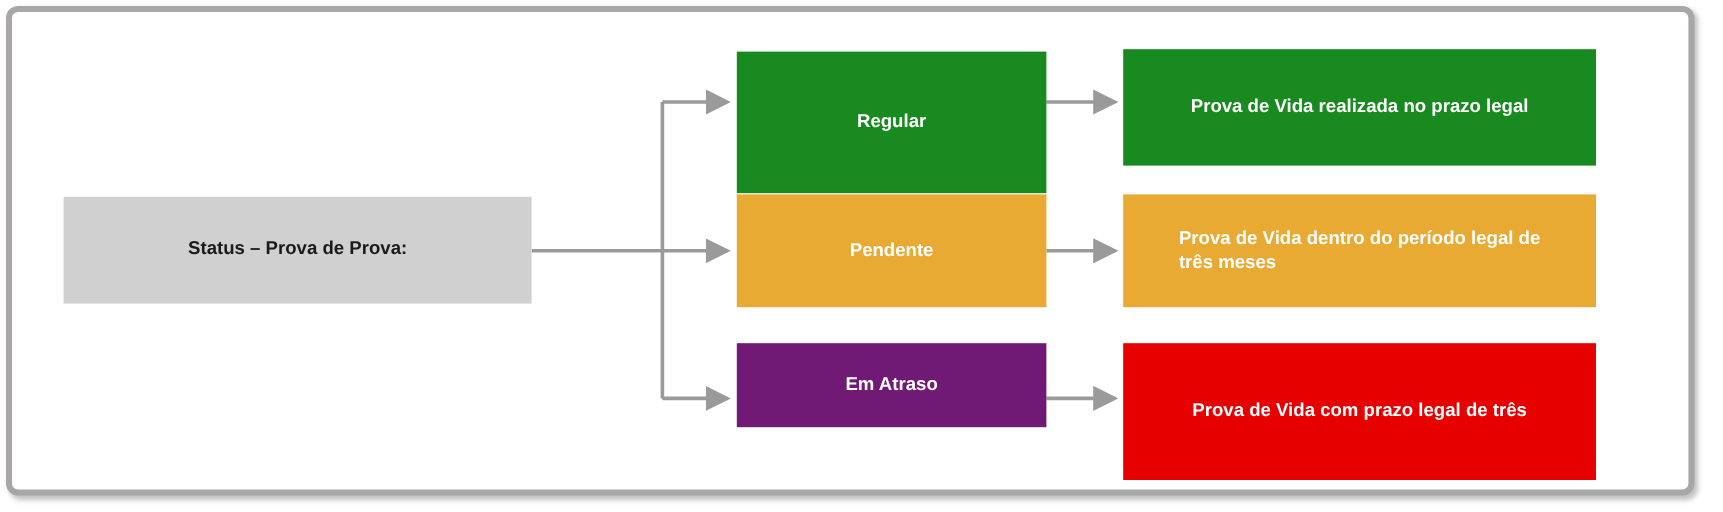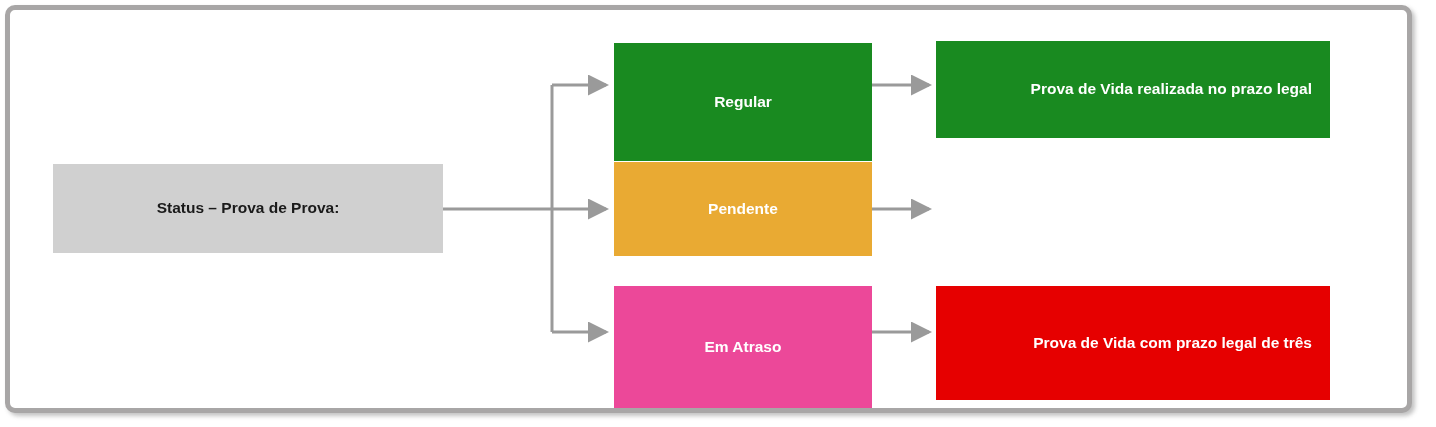--- a/index.html
+++ b/index.html
@@ -50,21 +50,21 @@
     font-weight: bold;
     line-height: 1.32;
   }
 
   .node.center-label {
     justify-content: center;
     text-align: center;
   }
 
   .node.left-label {
-    justify-content: flex-end;
+    justify-content: center;
     text-align: left;
   }
 
   
   .node-root {
     left: 53px;
     top: 164px;
     width: 390px;
     height: 89px;
     background: #d0d0d0;
@@ -74,21 +74,21 @@
 
   
   .node-status {
     left: 614px;
     width: 258px;
     color: #ffffff;
     font-size: 15.5px;
   }
   .node-status.row1 { top: 43px;  height: 118px; background: #198A20; }
   .node-status.row2 { top: 162px; height: 94px; background: #E9AA33; }
-  .node-status.row3 { top: 286px; height: 122px; background: #ec4899; align-items: center; }
+  .node-status.row3 { top: 286px; height: 70px; background: #701a75; align-items: center; }
 
   
   .node-desc {
     left: 936px;
     width: 394px;
     color: #ffffff;
     font-size: 15.5px;
     padding: 0 18px;
   }
   .node-desc.row1 { top: 41px;  height: 97px; background: #198A20; }
@@ -153,20 +153,26 @@
     <div class="node node-status row3 center-label">
       <span>Em Atraso</span>
     </div>
 
     <div class="node node-desc row1 left-label">
       <span>
         <span class="desc-text">Prova de Vida realizada no prazo legal</span>
       </span>
     </div>
 
+    <div class="node node-desc row2 left-label">
+      <span>
+        <span class="desc-text">Prova de Vida dentro do período legal de</span>
+        <span class="desc-text">três meses</span>
+      </span>
+    </div>
 
     <div class="node node-desc row3 left-label">
       <span>
         <span class="desc-text">Prova de Vida com prazo legal de três</span>
       </span>
     </div>
 
   </div>
 </div>
 

